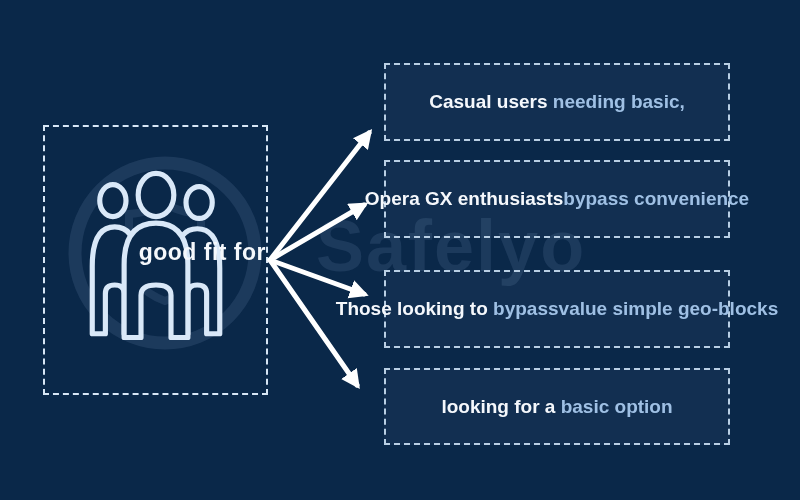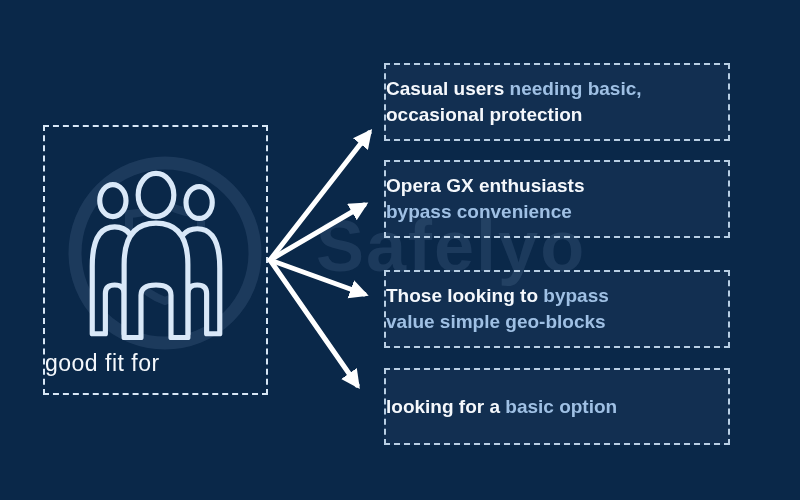--- a/index.html
+++ b/index.html
@@ -14,42 +14,42 @@
     position:absolute;left:316px;top:210px;
     font-size:72px;font-weight:bold;letter-spacing:2px;line-height:1;
     color:var(--watermark-tint,rgba(163,193,228,.12));
     white-space:nowrap;
   }
   
   .card{
     position:absolute;box-sizing:border-box;z-index:2;
     border:2px dashed var(--card-border,#b9cfe4);
     background:var(--card-fill,rgba(173,203,235,.05));
-    display:flex;flex-direction:column;justify-content:center;align-items:flex-start;
+    display:flex;flex-direction:row;justify-content:center;align-items:center;
     text-align:center;
   }
   .target-card{left:384px;width:346px;height:78px;}
   .t0{top:63px;} .t1{top:160px;} .t2{top:270px;} .t3{top:368px;height:77px;}
   .card-line{
     font-size:19px;font-weight:bold;line-height:26px;
     color:var(--text-primary,#f5f8fc);white-space:nowrap;
   }
   .seg{color:var(--text-primary,#f5f8fc);}
   .seg.hl{color:var(--text-highlight,#9fc0e4);}
   
   .source-card{
     left:43px;top:125px;width:225px;height:270px;
     border:2px dashed var(--source-border,#d7e6f5);
     background:transparent;
     justify-content:flex-end;
   }
   .source-icon{position:absolute;left:36px;top:42px;}
   .source-label{
     position:relative;margin-bottom:16px;
-    font-size:23px;font-weight:normal;letter-spacing:.5px;
+    font-size:23px;font-weight:bold;letter-spacing:.5px;
     color:var(--text-primary,#f5f8fc);
   }
   
   .arrows{position:absolute;inset:0;z-index:3;pointer-events:none;}
 </style>
 </head>
 <body>
 
 <div class="stage">
 
@@ -91,21 +91,20 @@
 
         <path d="M46,178 V100 Q46,56 80,56 Q114,56 114,100 V178 H96 V133 Q96,122 80,122 Q64,122 64,133 V178 Z"></path>
         <ellipse cx="80" cy="26" rx="19" ry="23"></ellipse>
       </g>
     </svg>
     <div class="source-label">good fit for</div>
   </div>
 
   <div class="card target-card t0">
     <div class="card-line"><span class="seg">Casual users </span><span class="seg hl">needing basic,</span></div>
-    <div class="card-line"><span class="seg">occasional protection</span></div>
   </div>
 
   <div class="card target-card t1">
     <div class="card-line"><span class="seg">Opera GX enthusiasts</span></div>
     <div class="card-line"><span class="seg hl">bypass convenience</span></div>
   </div>
 
   <div class="card target-card t2">
     <div class="card-line"><span class="seg">Those looking to </span><span class="seg hl">bypass</span></div>
     <div class="card-line"><span class="seg hl">value simple geo-blocks</span></div>

